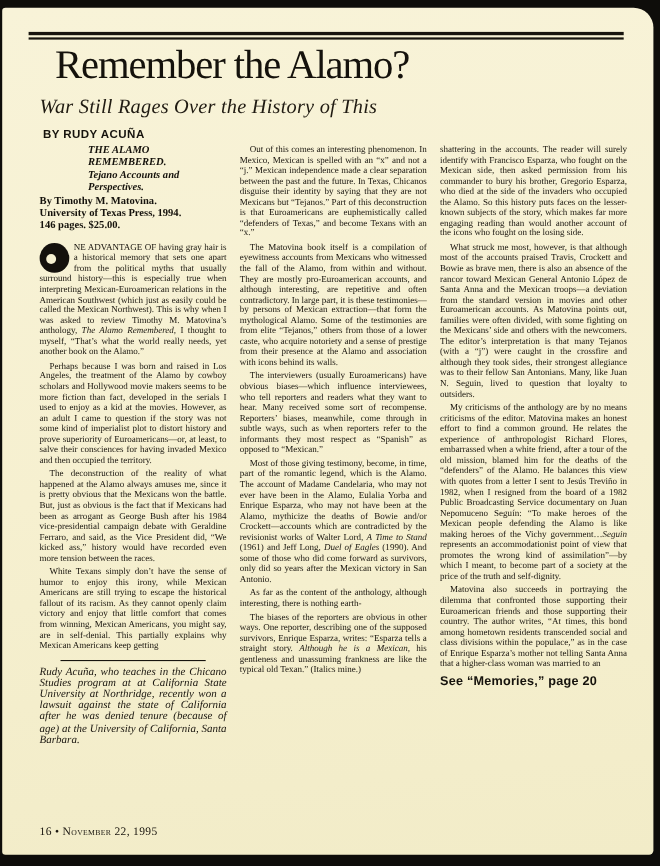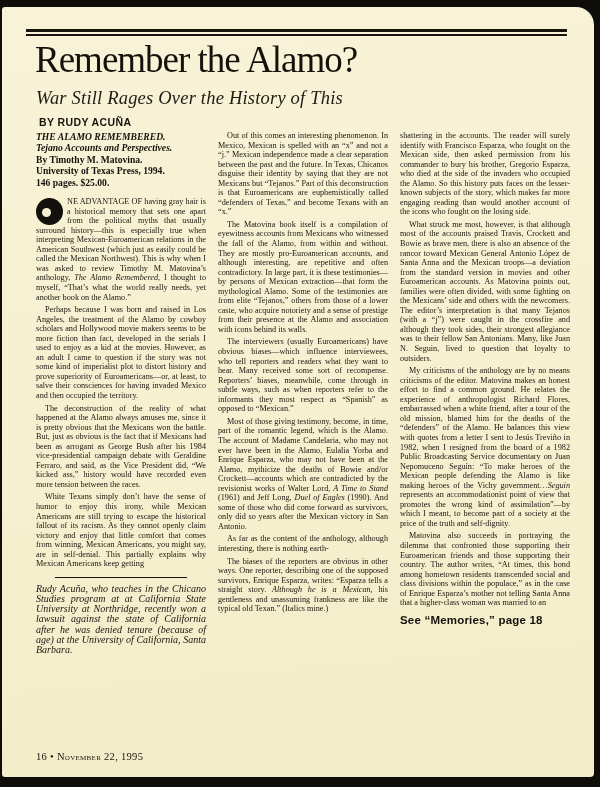--- a/index.html
+++ b/index.html
@@ -14,21 +14,21 @@
     background:linear-gradient(175deg,#f8f3d8 0%,#f6f0d0 55%,#f2ecc8 100%);
     border-radius:3px 18px 4px 3px;
     overflow:hidden;
   }
   .double-rule{
     position:absolute;top:22px;left:24px;right:27px;height:7px;
     border-top:3px solid #17140e;border-bottom:2px solid #17140e;
     box-sizing:border-box;
   }
   .hdr-title{
-    position:absolute;top:33px;left:33px;
+    position:absolute;top:33px;left:48px;
     font-size:37px;line-height:40px;color:#15120c;
     letter-spacing:-1px;white-space:nowrap;
   }
   .hdr-subtitle{
     position:absolute;top:81px;left:34px;
     font-style:italic;font-size:18.5px;color:#201b12;
     letter-spacing:0.2px;white-space:nowrap;
   }
   .hdr-byline{
     position:absolute;top:109px;left:37px;
@@ -44,21 +44,21 @@
     width:170px;flex:0 0 170px;
     font-size:8.2px;line-height:9.55px;
     text-align:justify;color:#1a160f;
   }
   .col p{margin:0 0 3px 0;}
   .col p.ind{text-indent:9px;}
   .citation{
     font-weight:bold;font-size:9.6px;line-height:11.4px;
     text-align:left;margin-bottom:9px;color:#15120c;
   }
-  .citation .it{font-style:italic;}
+  .citation .it{font-style:italic;margin-left:44px;}
   .dropcap{
     float:left;width:27px;height:27px;margin:1px 4px 0 0;
     background:#14110c;border-radius:50%;position:relative;
   }
   .dropcap::after{
     content:"";position:absolute;left:6px;top:10px;width:9px;height:9px;
     background:#f6f0d0;border-radius:50%;
   }
   .bio-rule{
     width:132px;margin:8px auto 6px auto;
@@ -123,20 +123,20 @@
       <p class="ind">Most of those giving testimony, become, in time, part of the romantic legend, which is the Alamo. The account of Madame Candelaria, who may not ever have been in the Alamo, Eulalia Yorba and Enrique Esparza, who may not have been at the Alamo, mythicize the deaths of Bowie and/or Crockett—accounts which are contradicted by the revisionist works of Walter Lord, <i>A Time to Stand</i> (1961) and Jeff Long, <i>Duel of Eagles</i> (1990). And some of those who did come forward as survivors, only did so years after the Mexican victory in San Antonio.</p>
       <p class="ind">As far as the content of the anthology, although interesting, there is nothing earth-</p>
       <p class="ind">The biases of the reporters are obvious in other ways. One reporter, describing one of the supposed survivors, Enrique Esparza, writes: “Esparza tells a straight story. <i>Although he is a Mexican,</i> his gentleness and unassuming frankness are like the typical old Texan.” (Italics mine.)</p>
     </div>
 
     <div class="col">
       <p>shattering in the accounts. The reader will surely identify with Francisco Esparza, who fought on the Mexican side, then asked permission from his commander to bury his brother, Gregorio Esparza, who died at the side of the invaders who occupied the Alamo. So this history puts faces on the lesser-known subjects of the story, which makes far more engaging reading than would another account of the icons who fought on the losing side.</p>
       <p class="ind">What struck me most, however, is that although most of the accounts praised Travis, Crockett and Bowie as brave men, there is also an absence of the rancor toward Mexican General Antonio López de Santa Anna and the Mexican troops—a deviation from the standard version in movies and other Euroamerican accounts. As Matovina points out, families were often divided, with some fighting on the Mexicans’ side and others with the newcomers. The editor’s interpretation is that many Tejanos (with a “j”) were caught in the crossfire and although they took sides, their strongest allegiance was to their fellow San Antonians. Many, like Juan N. Seguin, lived to question that loyalty to outsiders.</p>
       <p class="ind">My criticisms of the anthology are by no means criticisms of the editor. Matovina makes an honest effort to find a common ground. He relates the experience of anthropologist Richard Flores, embarrassed when a white friend, after a tour of the old mission, blamed him for the deaths of the “defenders” of the Alamo. He balances this view with quotes from a letter I sent to Jesús Treviño in 1982, when I resigned from the board of a 1982 Public Broadcasting Service documentary on Juan Nepomuceno Seguín: “To make heroes of the Mexican people defending the Alamo is like making heroes of the Vichy government…<i>Seguin</i> represents an accommodationist point of view that promotes the wrong kind of assimilation”—by which I meant, to become part of a society at the price of the truth and self-dignity.</p>
       <p class="ind">Matovina also succeeds in portraying the dilemma that confronted those supporting their Euroamerican friends and those supporting their country. The author writes, “At times, this bond among hometown residents transcended social and class divisions within the populace,” as in the case of Enrique Esparza’s mother not telling Santa Anna that a higher-class woman was married to an</p>
-      <div class="continuation">See “Memories,” page 18</div>
+      <div class="continuation">See “Memories,” page 20</div>
     </div>
 
   </div>
 
   <div class="footer">16 • November 22, 1995</div>
 
 </div>
 
 </body></html>

